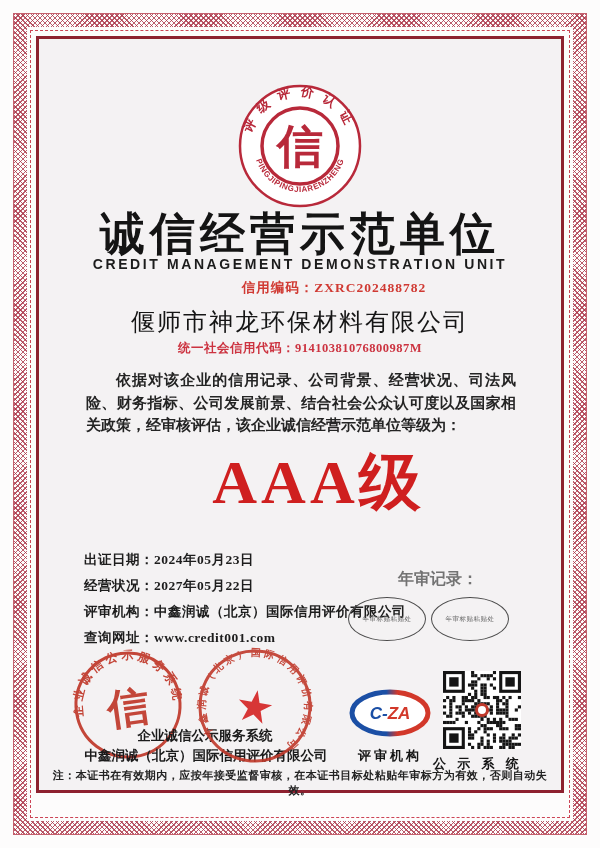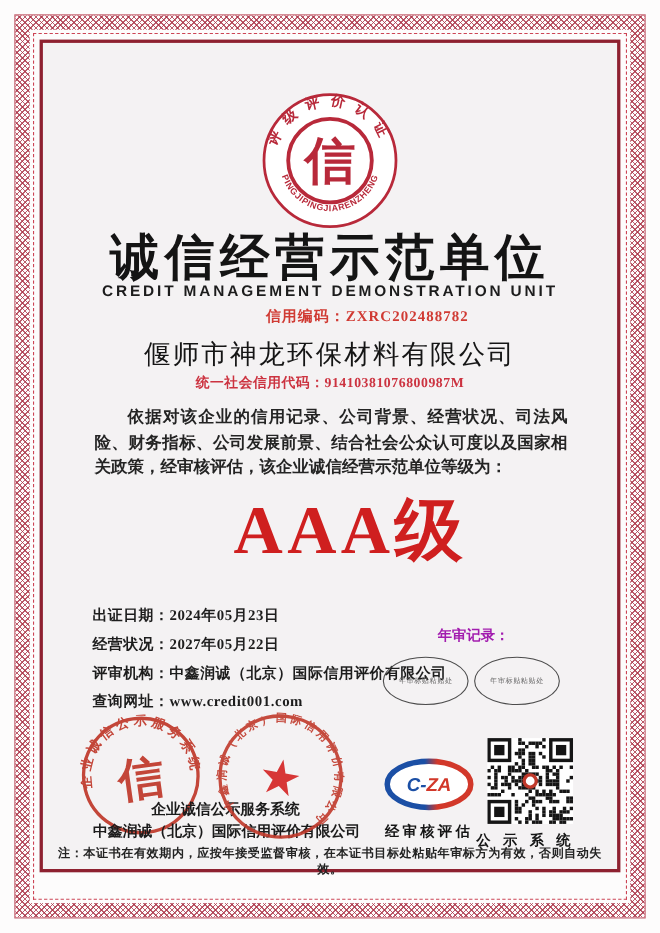--- a/index.html
+++ b/index.html
@@ -22,21 +22,21 @@
   .subtitle{top:256px;font-family:"Liberation Sans",sans-serif;font-size:14px;font-weight:bold;letter-spacing:2.6px;color:#1c1c1c;}
   .credit-code{top:279px;padding-left:68px;font-size:13.5px;font-weight:bold;color:#d03a33;letter-spacing:1px;}
   .company{top:306px;font-size:24px;font-weight:normal;letter-spacing:2px;color:#151515;}
   .uscc{top:340px;font-size:12.5px;font-weight:bold;color:#cc3340;letter-spacing:0.5px;}
   .body-par{top:369px;left:86px;right:84px;font-size:15px;font-weight:bold;color:#242424;line-height:1.5;text-indent:2em;text-align:justify;}
   .grade{top:440px;font-size:62px;font-weight:bold;color:#cf1f1f;letter-spacing:4px;margin-left:37px;}
 
   .info-row{left:84px;font-size:13.5px;font-weight:bold;color:#1d1d1d;letter-spacing:0.5px;}
   .r1{top:551px;} .r2{top:577px;} .r3{top:603px;} .r4{top:629px;}
 
-  .review-title{top:569px;left:398px;font-size:13px;font-weight:bold;color:#a21caf;}
+  .review-title{top:569px;left:398px;font-size:16px;font-weight:bold;color:#737373;}
   .sticker{top:597px;width:76px;height:42px;border:1.5px solid #4c4c4c;border-radius:50%;
            display:flex;align-items:center;justify-content:center;background:transparent;}
   .sticker span{font-size:6.5px;color:#6a6a6a;letter-spacing:0.5px;}
   .st1{left:348px;} .st2{left:431px;}
 
   .seal-left{left:73px;top:650px;width:110px;height:110px;opacity:.93;transform:rotate(-8deg);}
   .seal-star{left:197px;top:648px;width:116px;height:116px;opacity:.9;transform:rotate(10deg);}
   .issuer1{top:727px;left:0;width:410px;text-align:center;font-size:13.5px;font-weight:bold;color:#1b1b1b;}
   .issuer2{top:747px;left:0;width:412px;text-align:center;font-size:13.5px;font-weight:bold;color:#1b1b1b;}
 
@@ -138,21 +138,21 @@
           <stop offset="0" stop-color="#1b4fa5"></stop>
             <stop offset="0.45" stop-color="#1b4fa5"></stop>
           <stop offset="0.6" stop-color="#d2382a"></stop>
             <stop offset="1" stop-color="#d2382a"></stop>
         </linearGradient>
       </defs>
       <ellipse cx="42" cy="25" rx="38" ry="21" fill="#ffffff" stroke="url(#gcza)" stroke-width="5"></ellipse>
       <text x="42" y="31" text-anchor="middle" font-size="17" font-weight="bold" font-style="italic" font-family="Liberation Sans,sans-serif"><tspan fill="#1b4fa5">C-</tspan><tspan fill="#d2382a">ZA</tspan></text>
     </svg>
   </div>
-  <div class="abs cza-caption">经审核评估</div>
+  <div class="abs cza-caption">评审机构</div>
 
   <div class="abs qr-wrap">
       <svg width="78" height="78" viewBox="0 0 78 78" style="position:absolute;left:0;top:0">
         <rect x="28.080000000000002" y="0" width="3.12" height="3.12" fill="#151515"></rect>
         <rect x="49.92" y="0" width="3.12" height="3.12" fill="#151515"></rect>
         <rect x="28.080000000000002" y="3.12" width="3.12" height="3.12" fill="#151515"></rect>
         <rect x="31.200000000000003" y="3.12" width="3.12" height="3.12" fill="#151515"></rect>
         <rect x="37.44" y="3.12" width="3.12" height="3.12" fill="#151515"></rect>
         <rect x="40.56" y="3.12" width="3.12" height="3.12" fill="#151515"></rect>
         <rect x="43.68" y="3.12" width="3.12" height="3.12" fill="#151515"></rect>

